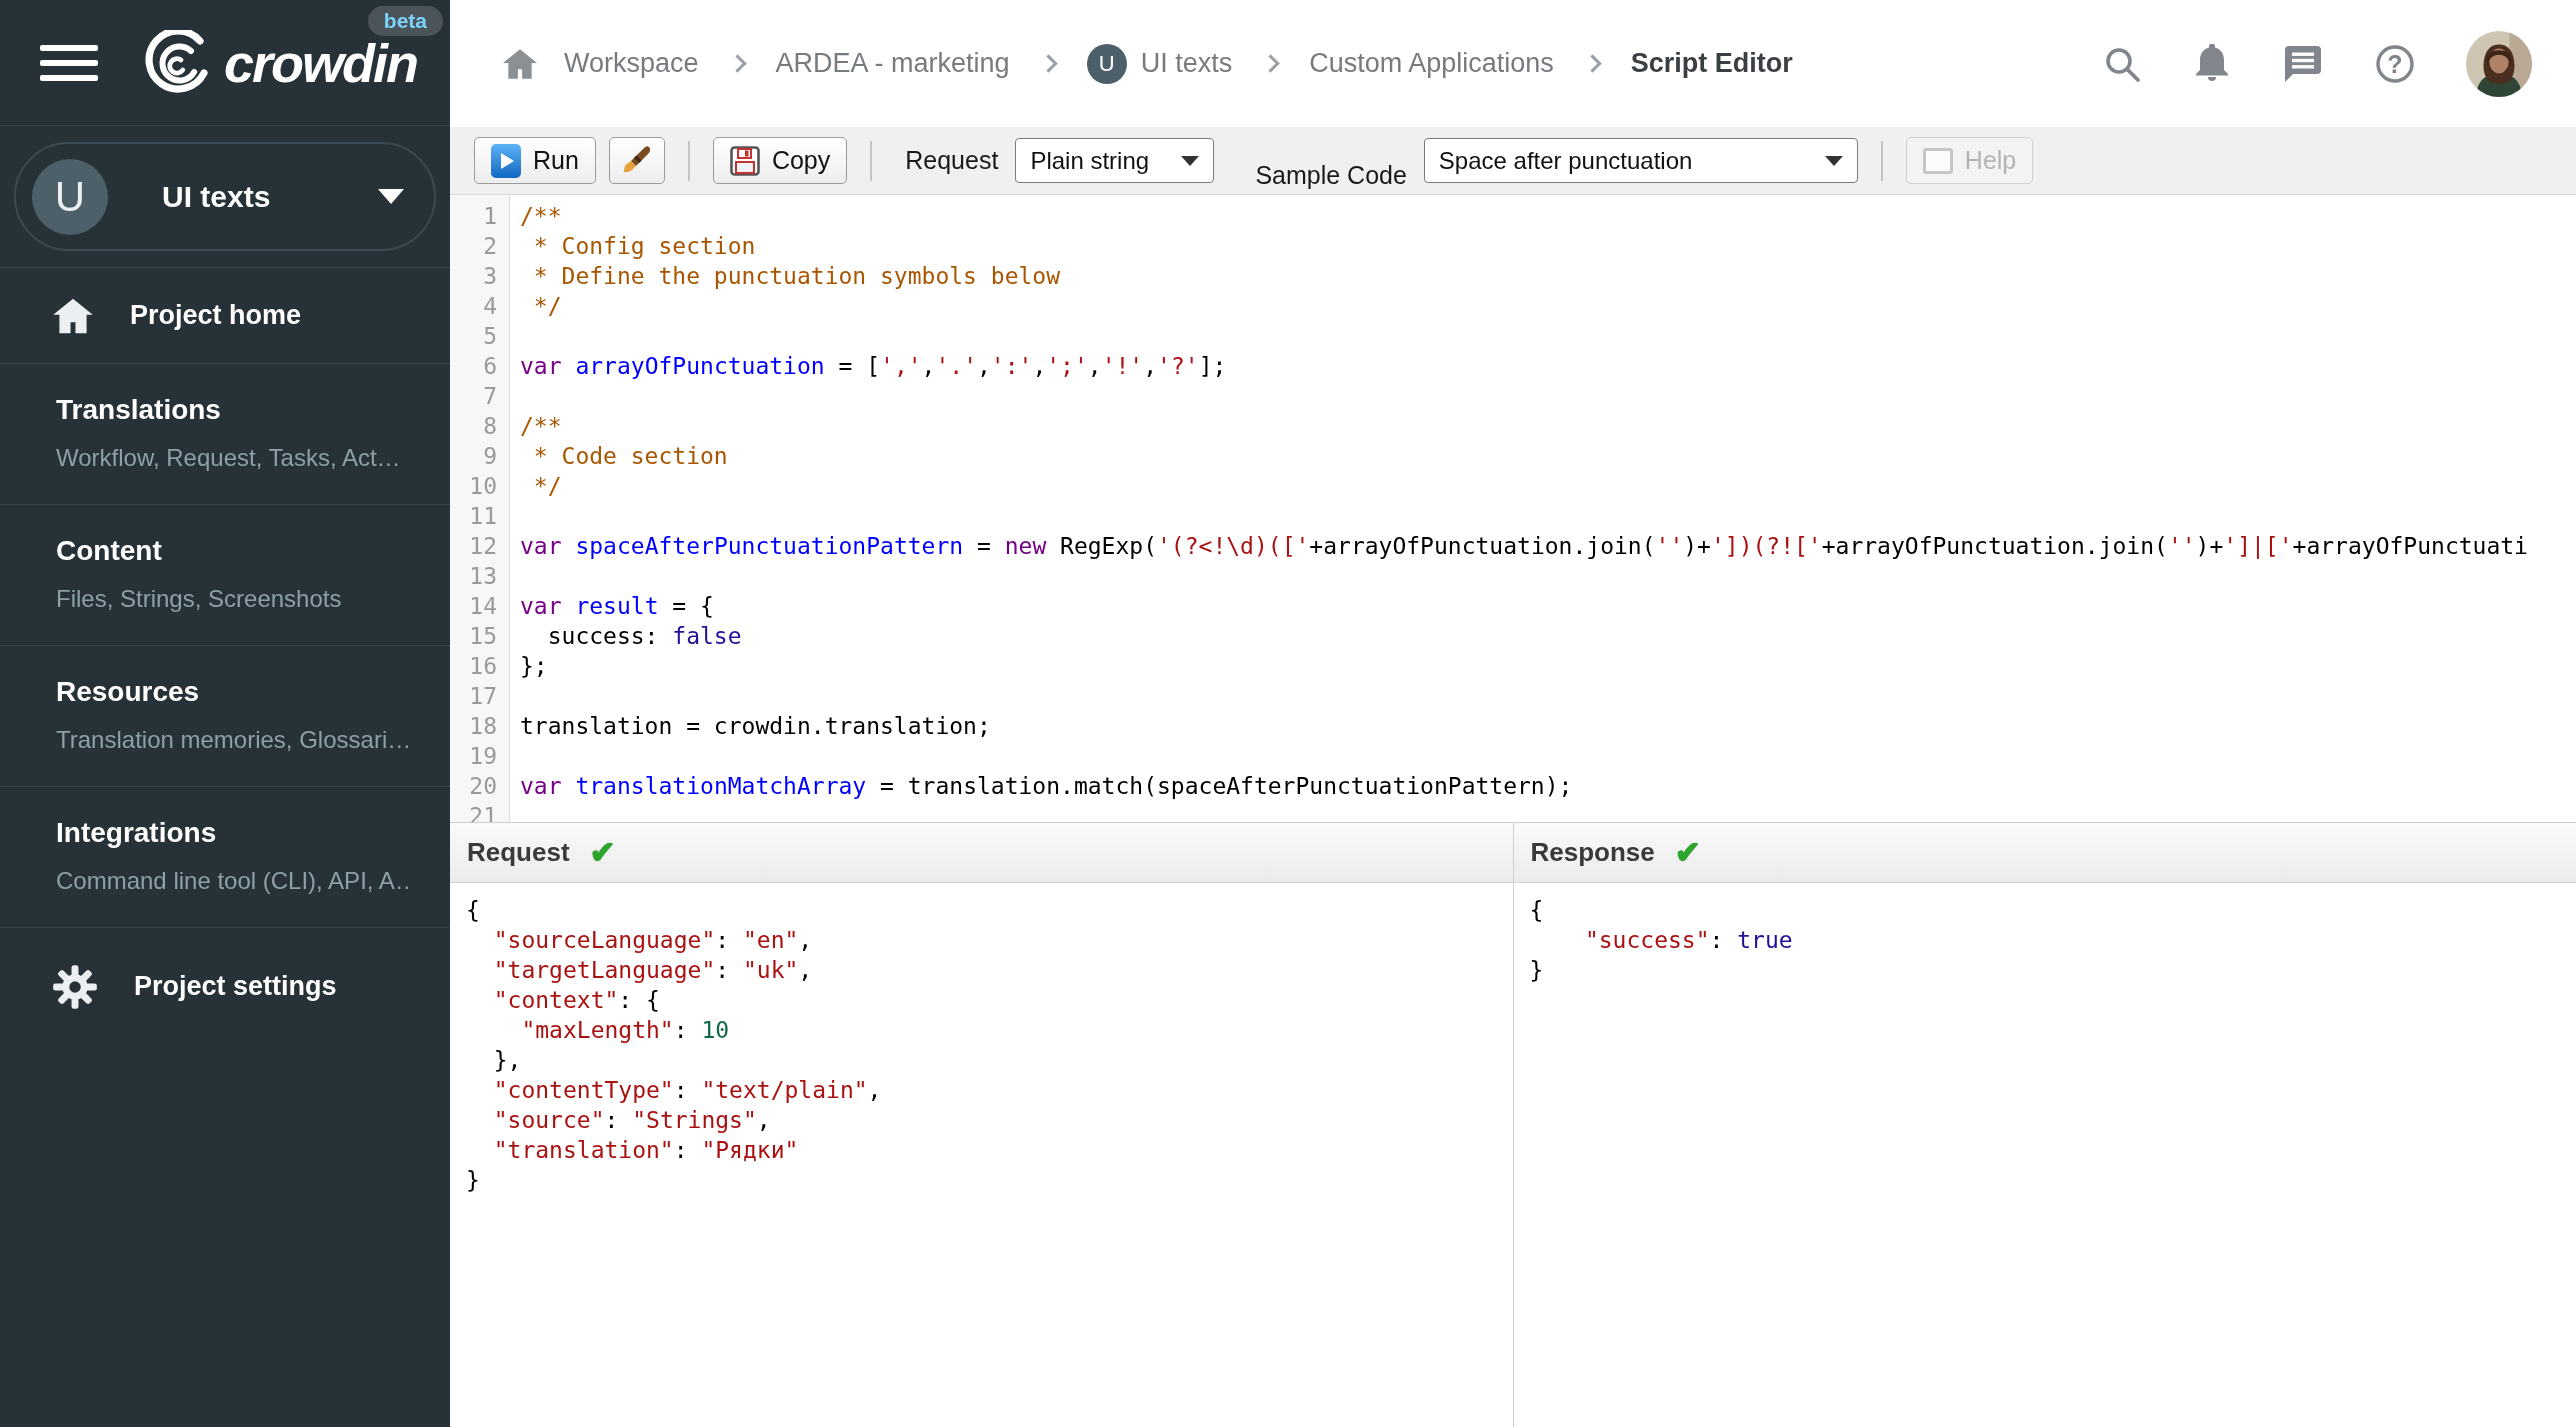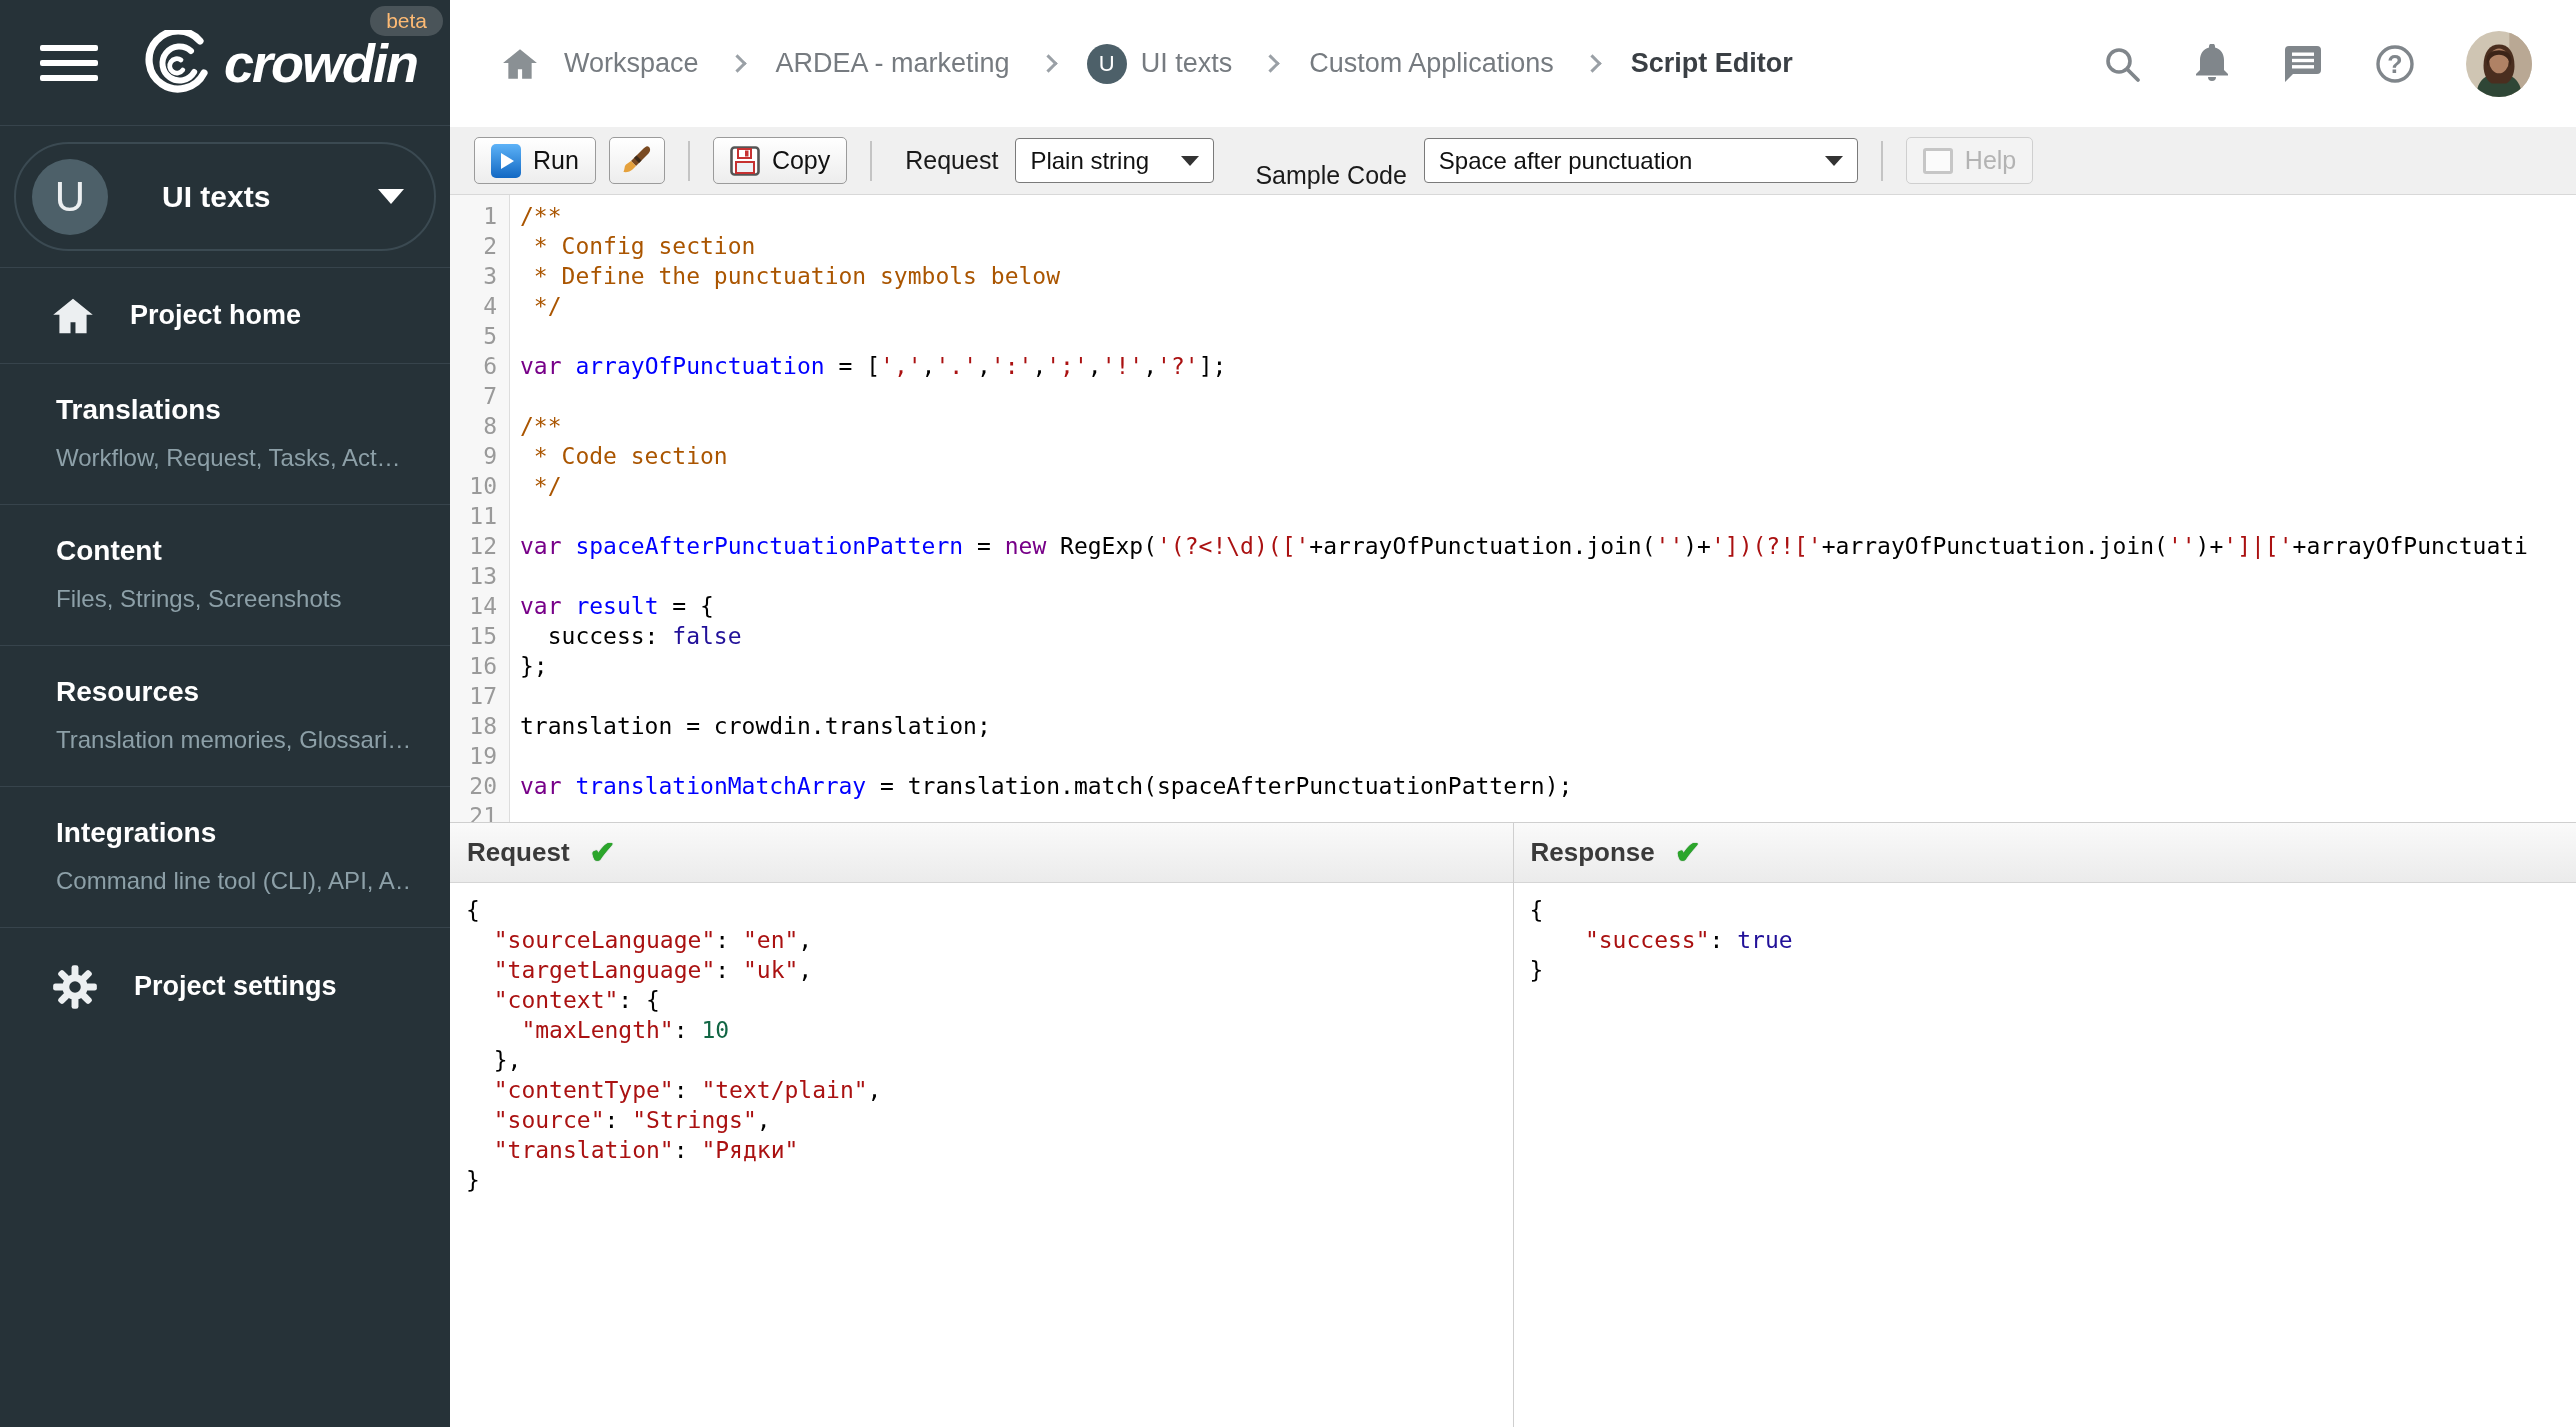--- a/index.html
+++ b/index.html
@@ -11,21 +11,21 @@
   .sidebar { width:450px; min-width:450px; background:#263238; color:#fff;
     display:flex; flex-direction:column; }
   .sidebar-top { height:126px; border-bottom:1px solid #37444c; display:flex;
     align-items:center; padding-left:40px; position:relative; flex:none; }
   .hamburger { cursor:pointer; }
   .hamburger span { display:block; width:58px; height:6px; background:#fff;
     border-radius:2px; margin:9px 0; }
   .logo { margin-left:30px; display:flex; align-items:center; gap:8px; position:relative; }
   .logo-text { font-size:54px; font-weight:bold; font-style:italic; letter-spacing:-2px; color:#fff; }
   .beta { position:absolute; top:-24px; right:-26px; background:rgba(255,255,255,.17);
-    color:#fdba74; font-size:21px; font-style:normal; font-weight:normal;
+    color:#7dd3fc; font-size:21px; font-style:normal; font-weight:bold;
     padding:3px 16px; border-radius:18px; }
   .proj-wrap { padding:16px 14px; border-bottom:1px solid #37444c; flex:none; }
   .proj-select { border:2px solid #3b4a52; border-radius:58px; height:109px;
     display:flex; align-items:center; padding:0 30px 0 16px; cursor:pointer; }
   .proj-avatar { width:76px; height:76px; border-radius:50%; background:#4d6069;
     color:#eceff1; font-size:42px; display:flex; align-items:center; justify-content:center; flex:none; }
   .proj-name { font-size:30px; font-weight:700; margin-left:54px; flex:1; }
   .caret-down { width:0; height:0; border-left:13px solid transparent;
     border-right:13px solid transparent; border-top:15px solid #fff; }
   .nav-row { height:96px; display:flex; align-items:center; gap:36px;

